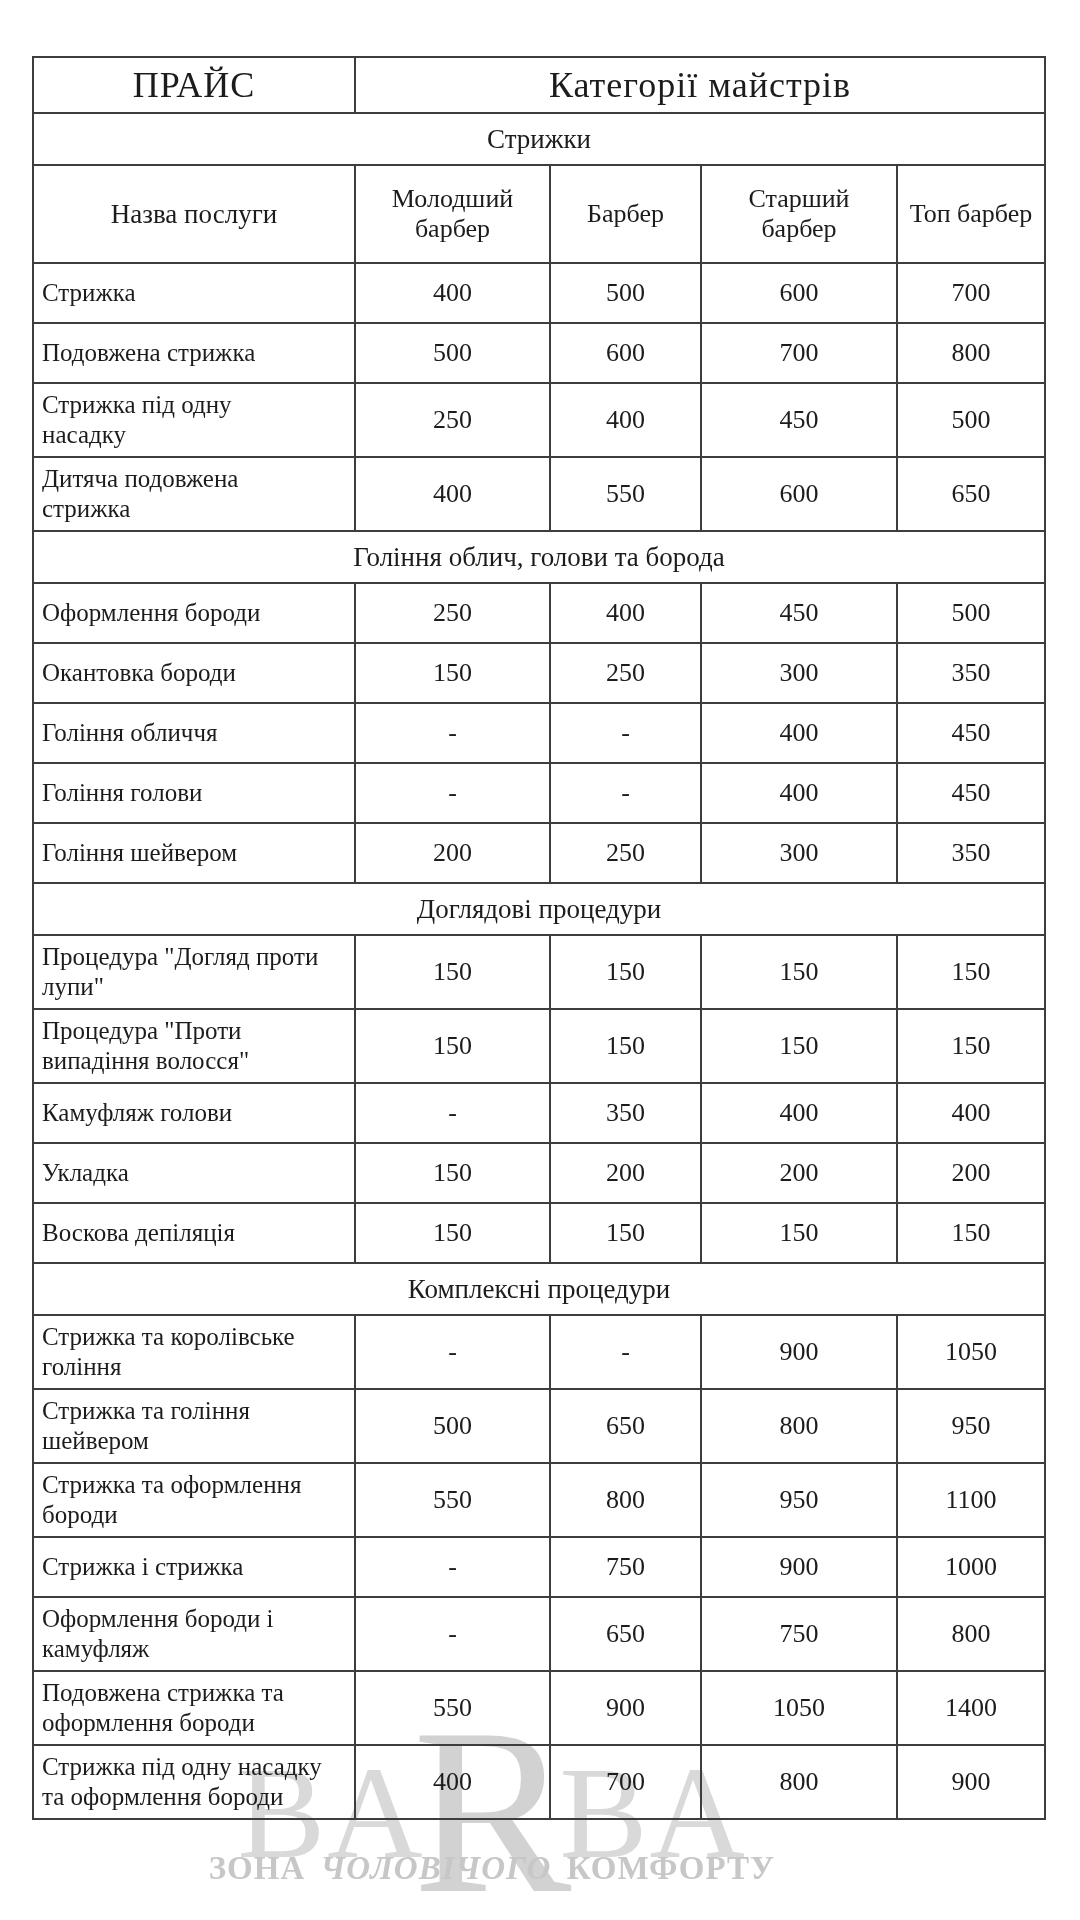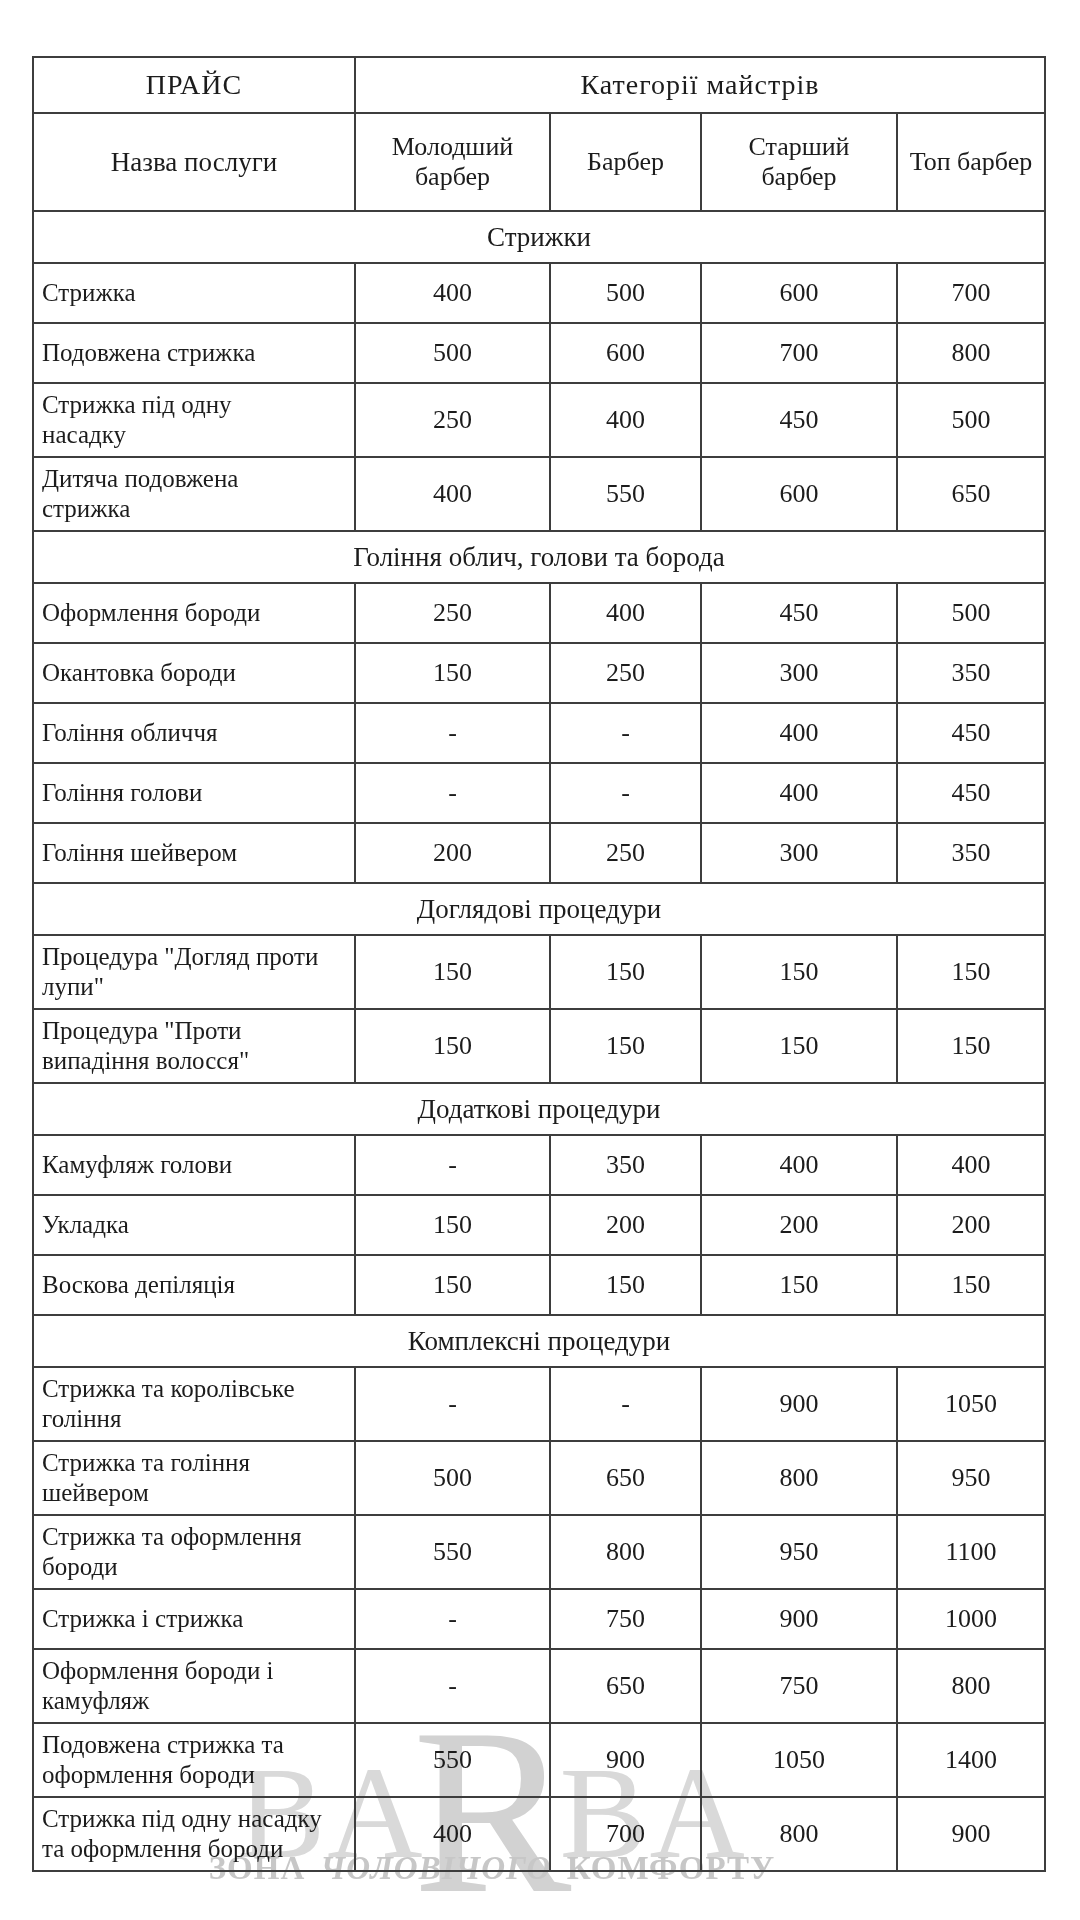--- a/index.html
+++ b/index.html
@@ -17,21 +17,21 @@
     position:absolute;left:32px;top:56px;z-index:1;
     width:1012px;border-collapse:collapse;table-layout:fixed;
     background:transparent;
   }
   table.price td,table.price th{
     border:2px solid var(--border,#3d3d3d);
     vertical-align:middle;
     background:transparent;
     font-weight:normal;
   }
-  td.h1{height:52px;font-size:28px;text-align:center;letter-spacing:1px;}
+  td.h1{height:52px;font-size:36px;text-align:center;letter-spacing:1px;}
   td.h2name{height:92px;font-size:27px;text-align:center;}
   td.h2cat{height:92px;font-size:26px;font-weight:bold;text-align:center;white-space:pre-line;line-height:1.15;padding:2px;}
   td.section-title{height:46px;font-size:27px;font-weight:bold;text-align:center;padding:2px 4px;}
   td.svc{
     height:46px;font-size:25px;text-align:left;
     padding:6px 12px 6px 8px;line-height:1.2;white-space:pre-line;
   }
   td.price-cell{
     height:46px;font-size:26px;text-align:center;padding:6px 2px;
     font-variant-numeric:oldstyle-nums;
@@ -80,32 +80,32 @@
       <col style="width:151px">
       <col style="width:196px">
       <col style="width:148px">
     </colgroup>
     <tbody>
       <tr>
         <td class="h1">ПРАЙС</td>
         <td class="h1" colspan="4">Категорії майстрів</td>
       </tr>
       <tr>
+          <td colspan="5" class="section-title">Стрижки</td>
+        </tr>
+
+    <tr>
         <td class="h2name">Назва послуги</td>
         <td class="h2cat">Молодший
 барбер</td>
         <td class="h2cat">Барбер</td>
         <td class="h2cat">Старший
 барбер</td>
         <td class="h2cat">Топ барбер</td>
       </tr>
-
-    <tr>
-          <td colspan="5" class="section-title">Стрижки</td>
-        </tr>
         <tr>
           <td class="svc">Стрижка</td>
           <td class="price-cell">400</td>
           <td class="price-cell">500</td>
           <td class="price-cell">600</td>
           <td class="price-cell">700</td>
         </tr>
         <tr>
           <td class="svc">Подовжена стрижка</td>
           <td class="price-cell">500</td>
@@ -180,23 +180,20 @@
         </tr>
         <tr>
           <td class="svc">Процедура "Проти
 випадіння волосся"</td>
           <td class="price-cell">150</td>
           <td class="price-cell">150</td>
           <td class="price-cell">150</td>
           <td class="price-cell">150</td>
         </tr>
         <tr>
-          <td colspan="5" class="section-title">Додаткові процедури</td>
-        </tr>
-        <tr>
           <td class="svc">Камуфляж голови</td>
           <td class="price-cell">-</td>
           <td class="price-cell">350</td>
           <td class="price-cell">400</td>
           <td class="price-cell">400</td>
         </tr>
         <tr>
           <td class="svc">Укладка</td>
           <td class="price-cell">150</td>
           <td class="price-cell">200</td>

